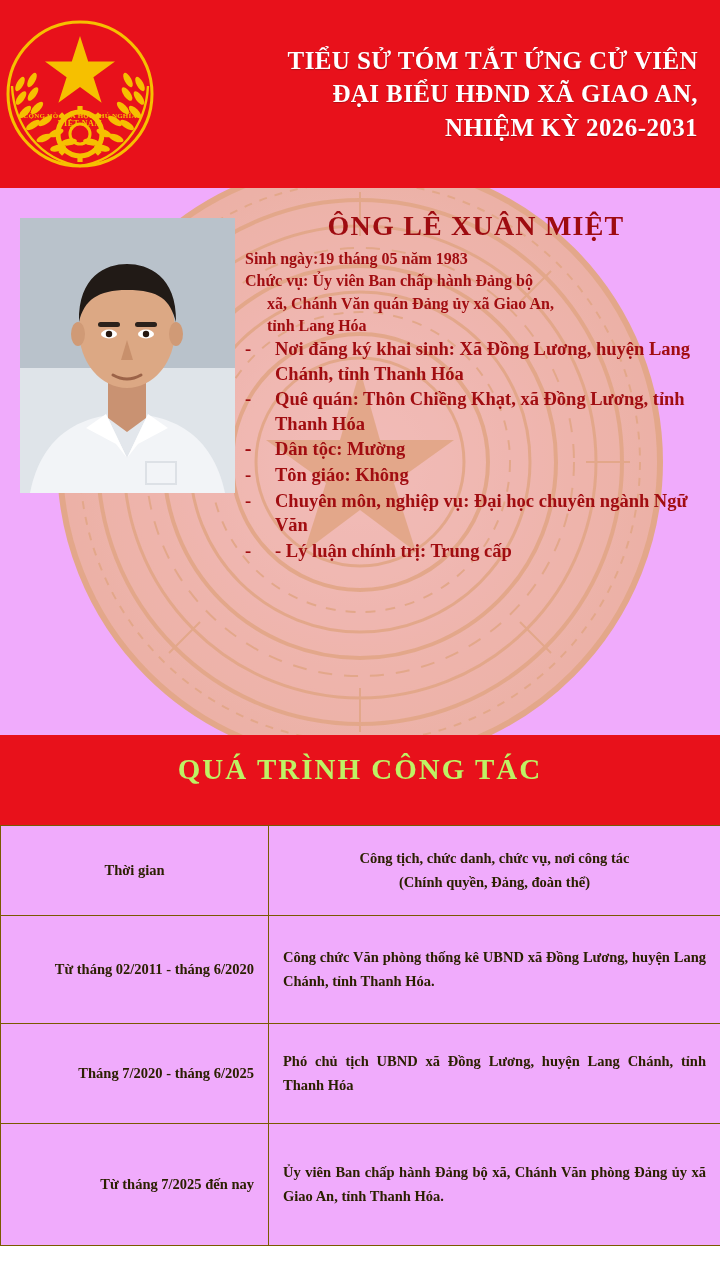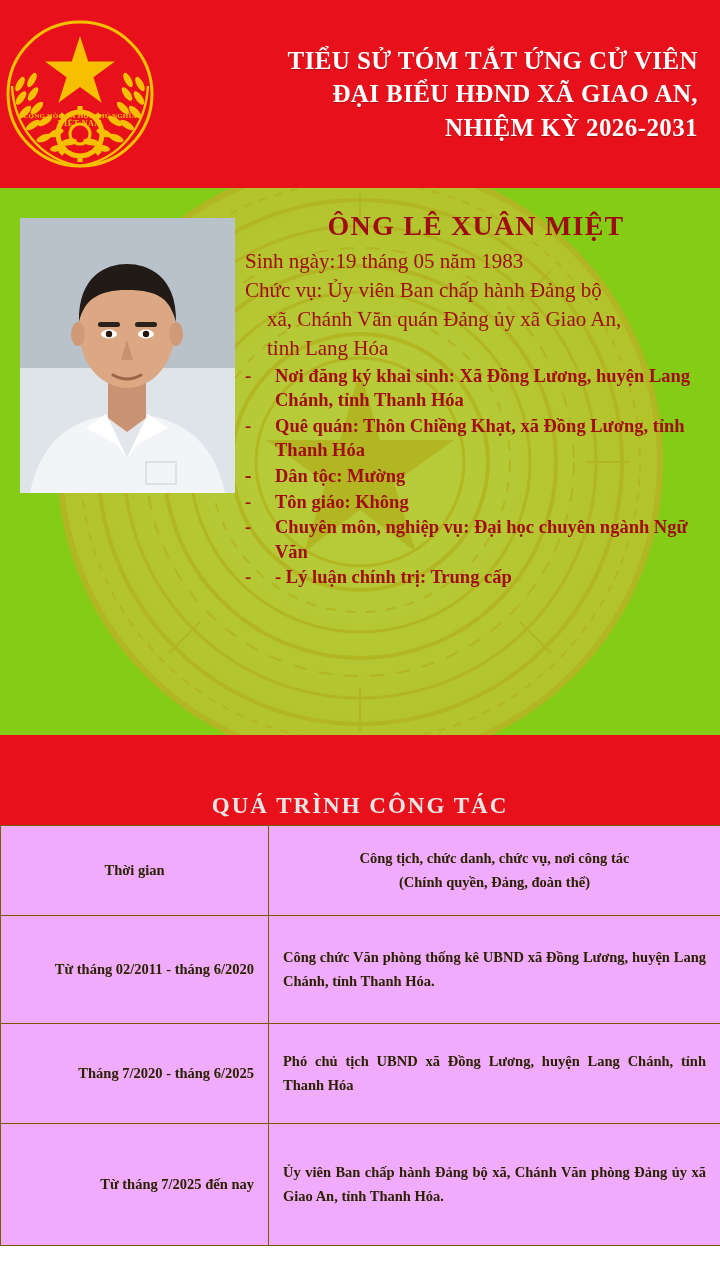--- a/index.html
+++ b/index.html
@@ -47,21 +47,21 @@
     letter-spacing: .4px;
     text-transform: uppercase;
     text-shadow: 0 1px 1px rgba(0,0,0,.25);
   }
   .header-title div { white-space: nowrap; }
 
   
   .profile {
     position: relative;
     width: 720px; height: 547px;
-    background: #84cc16;
+    background: #f0abfc;
     overflow: hidden;
   }
   .bg-drum {
     position: absolute;
     left: 50%; top: 50%;
     transform: translate(-50%, -50%);
     width: 620px; height: 620px;
     opacity: .55;
     pointer-events: none;
   }
@@ -85,22 +85,22 @@
   .cand-name {
     text-align: center;
     font-size: 28px;
     font-weight: bold;
     letter-spacing: 1.2px;
     color: #9e0b10;
     margin: 4px 0 6px 0;
     text-transform: uppercase;
   }
   .info-line {
-    font-size: 21px;
-    font-weight: normal;
+    font-size: 16px;
+    font-weight: bold;
     line-height: 1.33;
     color: #a10d11;
     margin-bottom: 1px;
   }
   .info-list {
     list-style: none;
     margin: 0; padding: 0;
   }
   .info-list li {
     position: relative;
@@ -119,26 +119,25 @@
   .section-bar {
     position: relative;
     width: 720px; height: 90px;
     background: #e8111b;
     display: flex;
     align-items: flex-start;
     justify-content: center;
     padding-top: 18px;
   }
   .section-bar .section-title {
-    color: #e5e5e5;
-    font-size: 23px;
+    color: #bef264;
+    font-size: 29px;
     font-weight: bold;
     letter-spacing: 2px;
     text-transform: uppercase;
-    margin-top: 40px;
   }
 
   
   .table-wrap {
     position: relative;
     width: 720px;
   }
   table.work {
     width: 720px;
     border-collapse: collapse;

